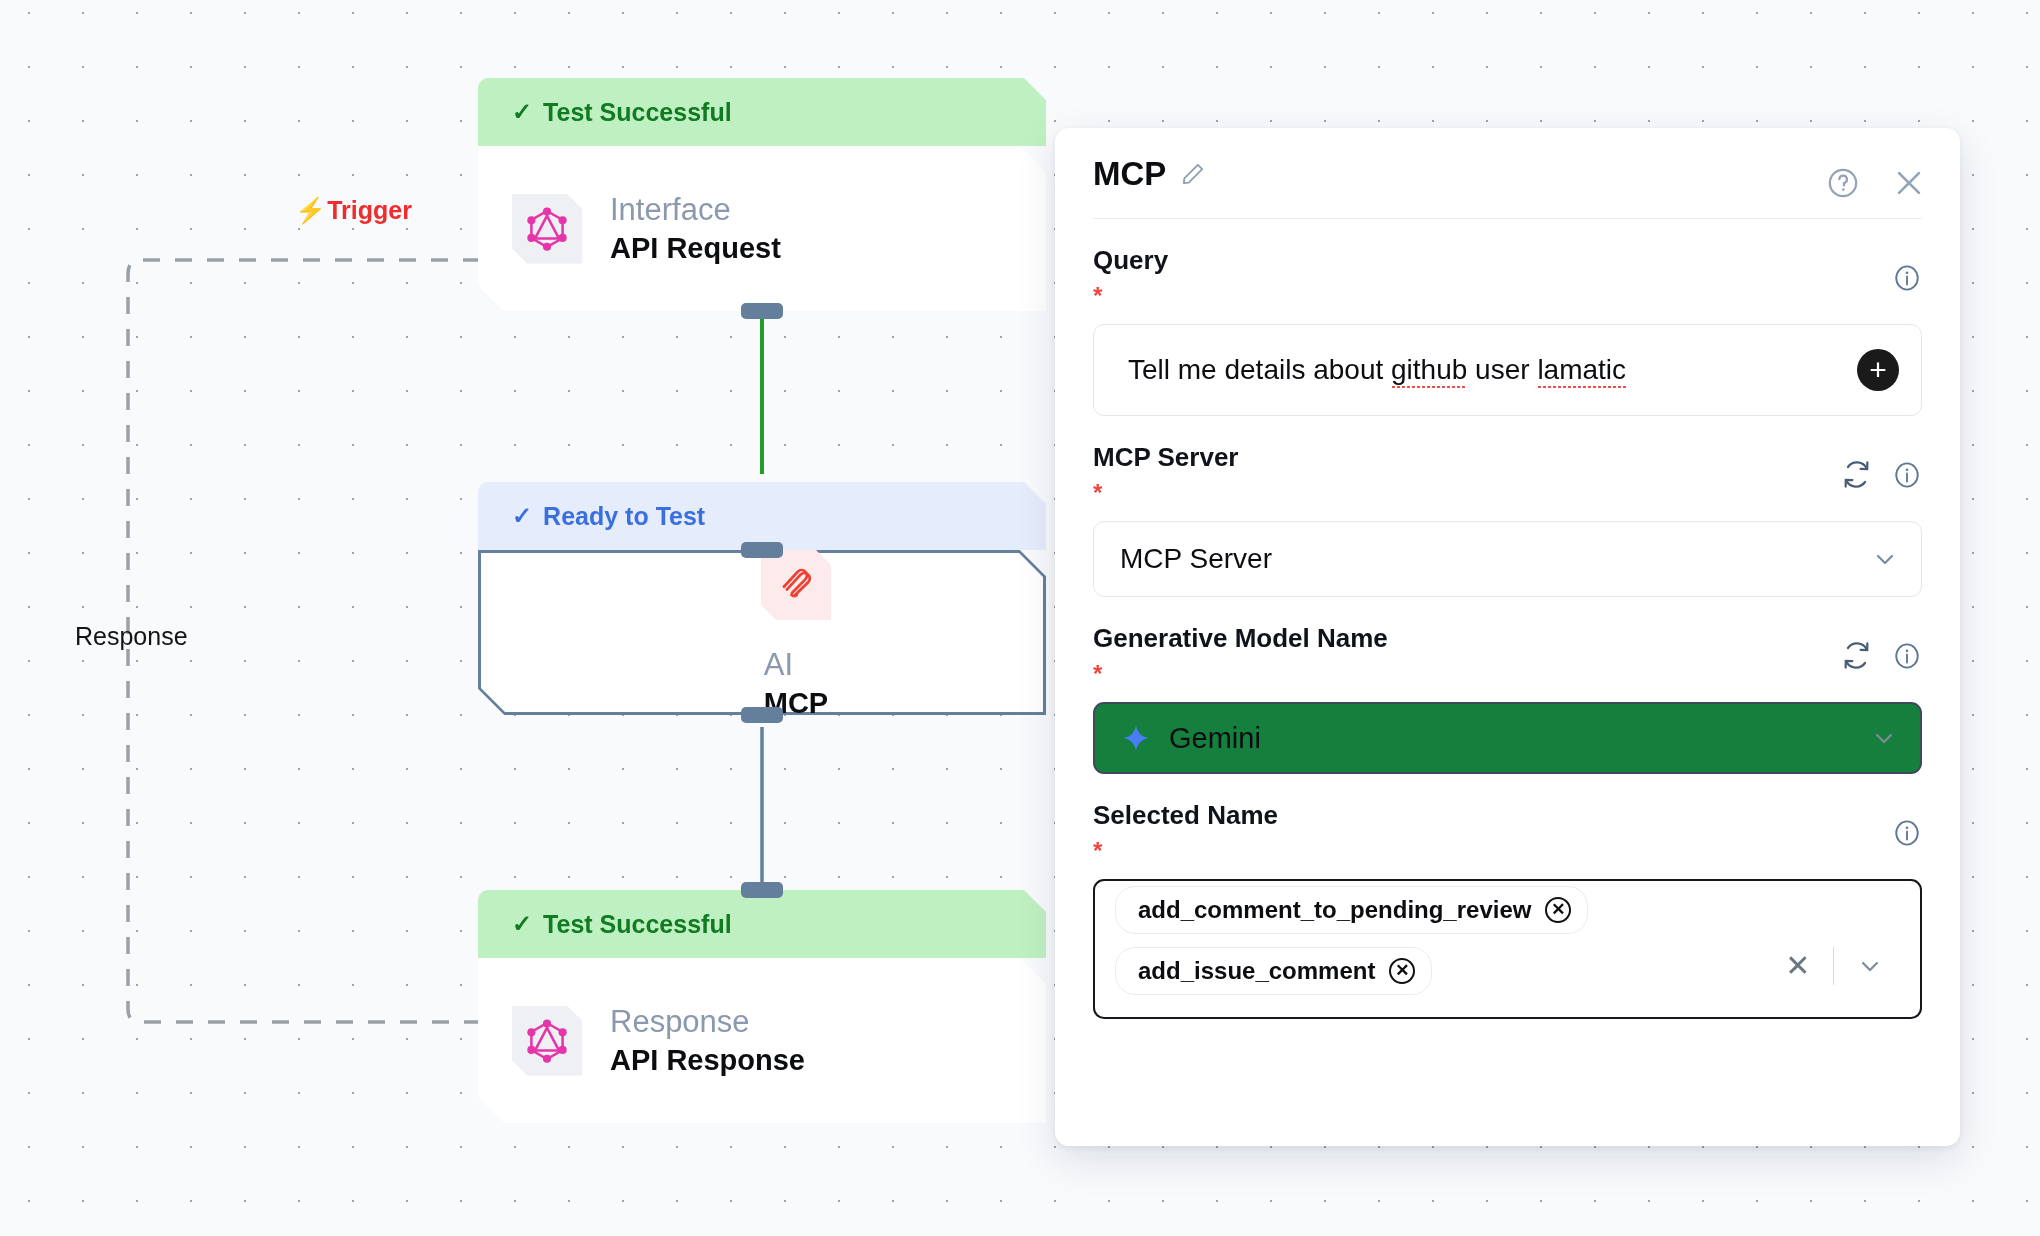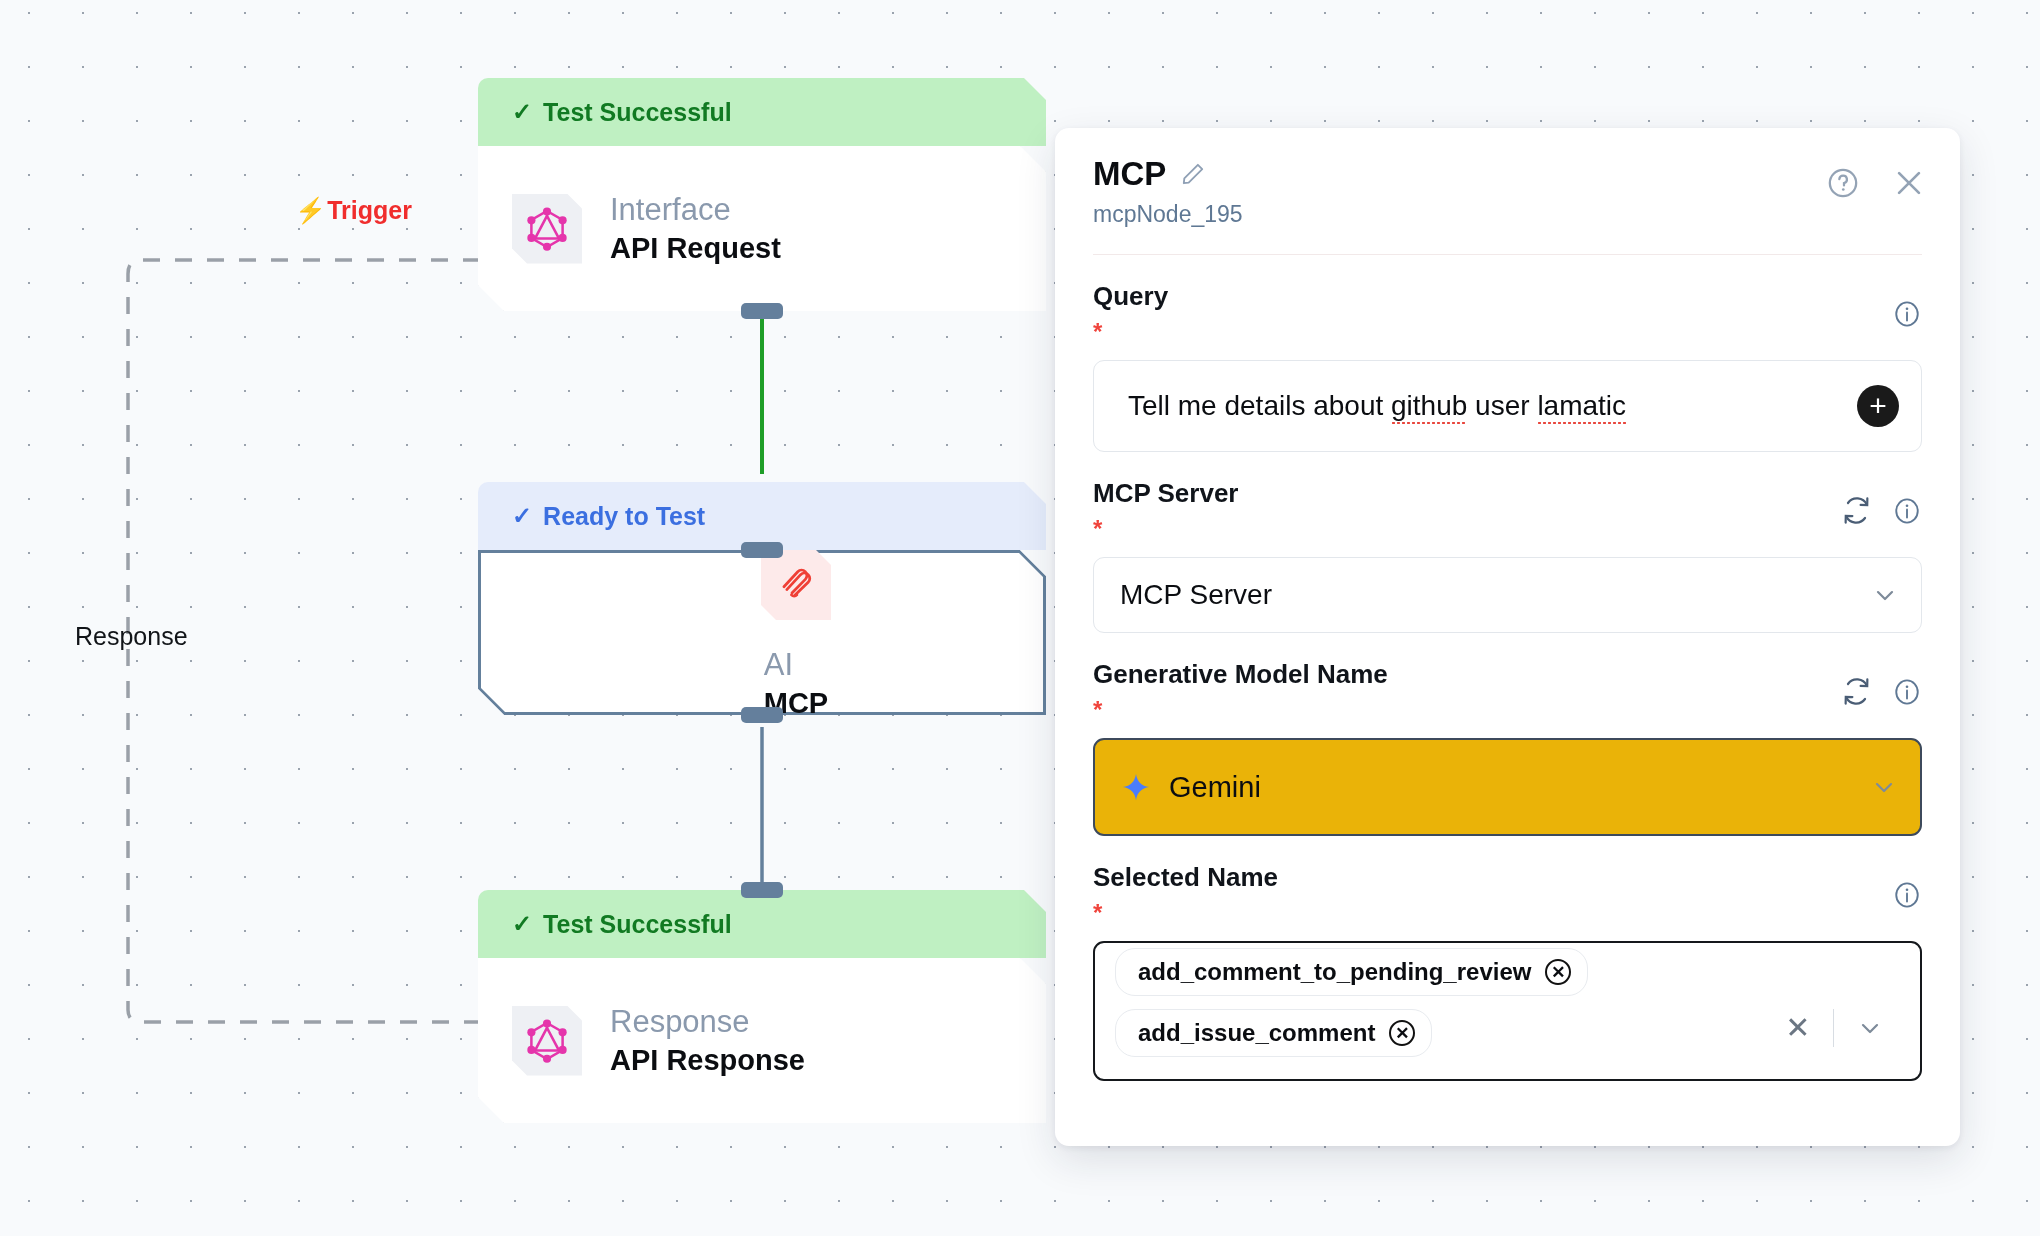--- a/index.html
+++ b/index.html
@@ -230,39 +230,39 @@
     height: 76px;
     display: flex;
     align-items: center;
     padding: 0 22px 0 26px;
     justify-content: space-between;
     background: #fff;
     cursor: pointer;
   }
   .select-box.focused {
     border: 2.5px solid #3d4a5c;
-    background: #eab308;
-    height: 98px;
+    background: #15803d;
+    height: 72px;
   }
   .select-value {
     font-size: 28px; color: #0b0d11;
     display: flex; align-items: center; gap: 18px;
   }
   .select-box.focused .select-value { font-size: 29px; }
 
   .model-row { display: flex; align-items: center; gap: 22px; margin-top: 18px; }
   .model-row .select-box { flex: 1; }
 
   .tools-box {
     border: 2.5px solid #15181c;
     border-radius: 11px;
     padding: 4px 20px 22px 20px;
     min-height: 140px;
     display: flex;
-    align-items: flex-end;
+    align-items: center;
     gap: 16px;
   }
   .chips { display: flex; flex-direction: column; gap: 13px; flex: 1; align-items: flex-start; }
   .chip {
     display: inline-flex; align-items: center; gap: 14px;
     border: 1.5px solid #e8ebef;
     border-radius: 20px;
     padding: 9px 16px 9px 22px;
     font-size: 24px;
     font-weight: 700;
@@ -404,21 +404,20 @@
 
   <div class="panel-head">
     <div class="panel-title-row">
       <span class="panel-title">MCP</span>
       <span>
         <svg width="26" height="26" viewBox="0 0 24 24" fill="none" stroke="#8fa0b5" stroke-width="1.7" stroke-linecap="round" stroke-linejoin="round">
           <path d="M16.5 3.5 l4 4 L8 20 L3.5 20.5 L4 16 Z"></path>
         </svg>
       </span>
     </div>
-    <div class="panel-sub">mcpNode_195</div>
 
     <div class="panel-head-actions">
       <span>
         <svg width="34" height="34" viewBox="0 0 24 24" fill="none" stroke="#94a3b5" stroke-width="1.6">
           <circle cx="12" cy="12" r="9.3"></circle>
           <path d="M9.4 9.2 a2.7 2.7 0 1 1 3.3 2.9 v1.6" stroke-linecap="round"></path>
           <circle cx="12.2" cy="16.6" r="0.95" fill="#94a3b5" stroke="none"></circle>
         </svg>
       </span>
       <span>

